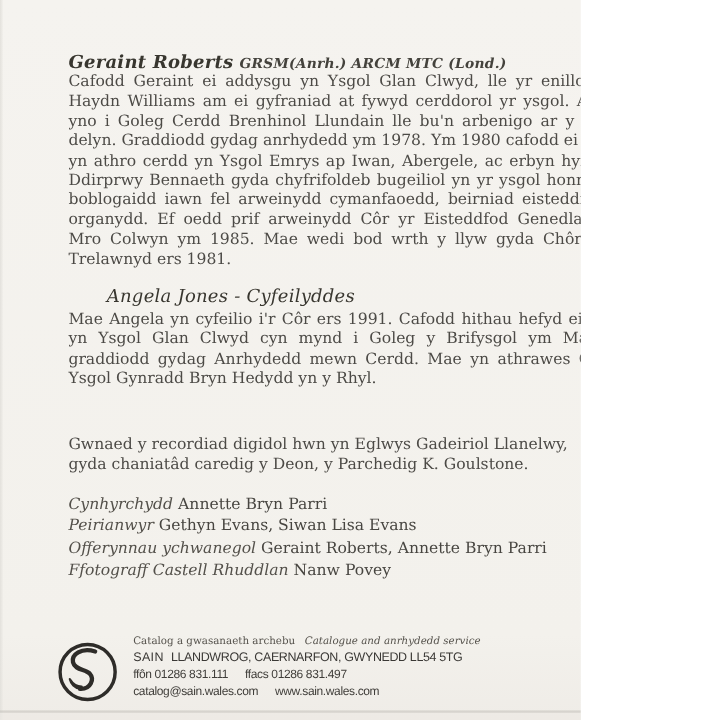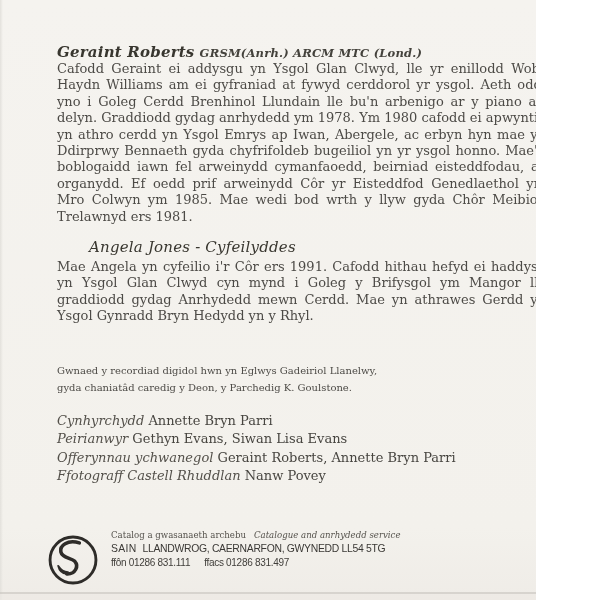--- a/index.html
+++ b/index.html
@@ -1,18 +1,18 @@
 <!DOCTYPE html>
 <html><head>
 <meta charset="utf-8">
 <style>
   html,body{margin:0;padding:0;}
   .page{
     position:relative;
-    width:536px;height:600px;
+    width:484px;height:600px;
     background:linear-gradient(180deg,#f5f3ef 0%,#f3f1ec 88%,#efece7 100%);
     font-family:"DejaVu Serif","Liberation Serif",serif;
     color:#4a4845;
     overflow:hidden;
     box-sizing:border-box;
   }
   .content{
     position:absolute;
     left:57px;top:42px;
     width:489px;
@@ -36,21 +36,21 @@
     color:#4c4a46;
     margin:0 0 0 0;
     hyphens:none;
   }
   .h2{
     font-size:15px;font-weight:normal;font-style:italic;
     color:#38362f;line-height:18px;letter-spacing:.2px;
     margin-top:13px;margin-bottom:3px;margin-left:32px;
   }
   .note{
-    font-size:10px;line-height:17.5px;
+    font-size:13px;line-height:17.5px;
     color:#4c4a46;
     margin-top:37px;
   }
   .credits{
     margin-top:15px;
     font-size:13px;line-height:18.4px;
     color:#474540;
   }
   .credit-label{font-style:italic;color:#53504a;}
   .credit-value{font-style:normal;}
@@ -146,18 +146,21 @@
         <span>Catalog a gwasanaeth archebu</span><span class="svc-en">Catalogue and anrhydedd service</span>
       </div>
       <div class="addr-line">
         <span class="brand">SAIN</span><span>LLANDWROG, CAERNARFON, GWYNEDD LL54 5TG</span>
       </div>
       <div class="tel-line">
         <span>ffôn</span>
         <span>01286 831.111</span><span class="gap"></span><span>ffacs</span>
         <span>01286 831.497</span>
       </div>
+      <div class="web-line">
+        <span>catalog@sain.wales.com</span><span class="gap"></span><span>www.sain.wales.com</span>
+      </div>
     </div>
   </div>
 
   <div class="scan-bottom-line"></div>
   <div class="scan-bottom-fade"></div>
 </div>
 
 </body></html>

